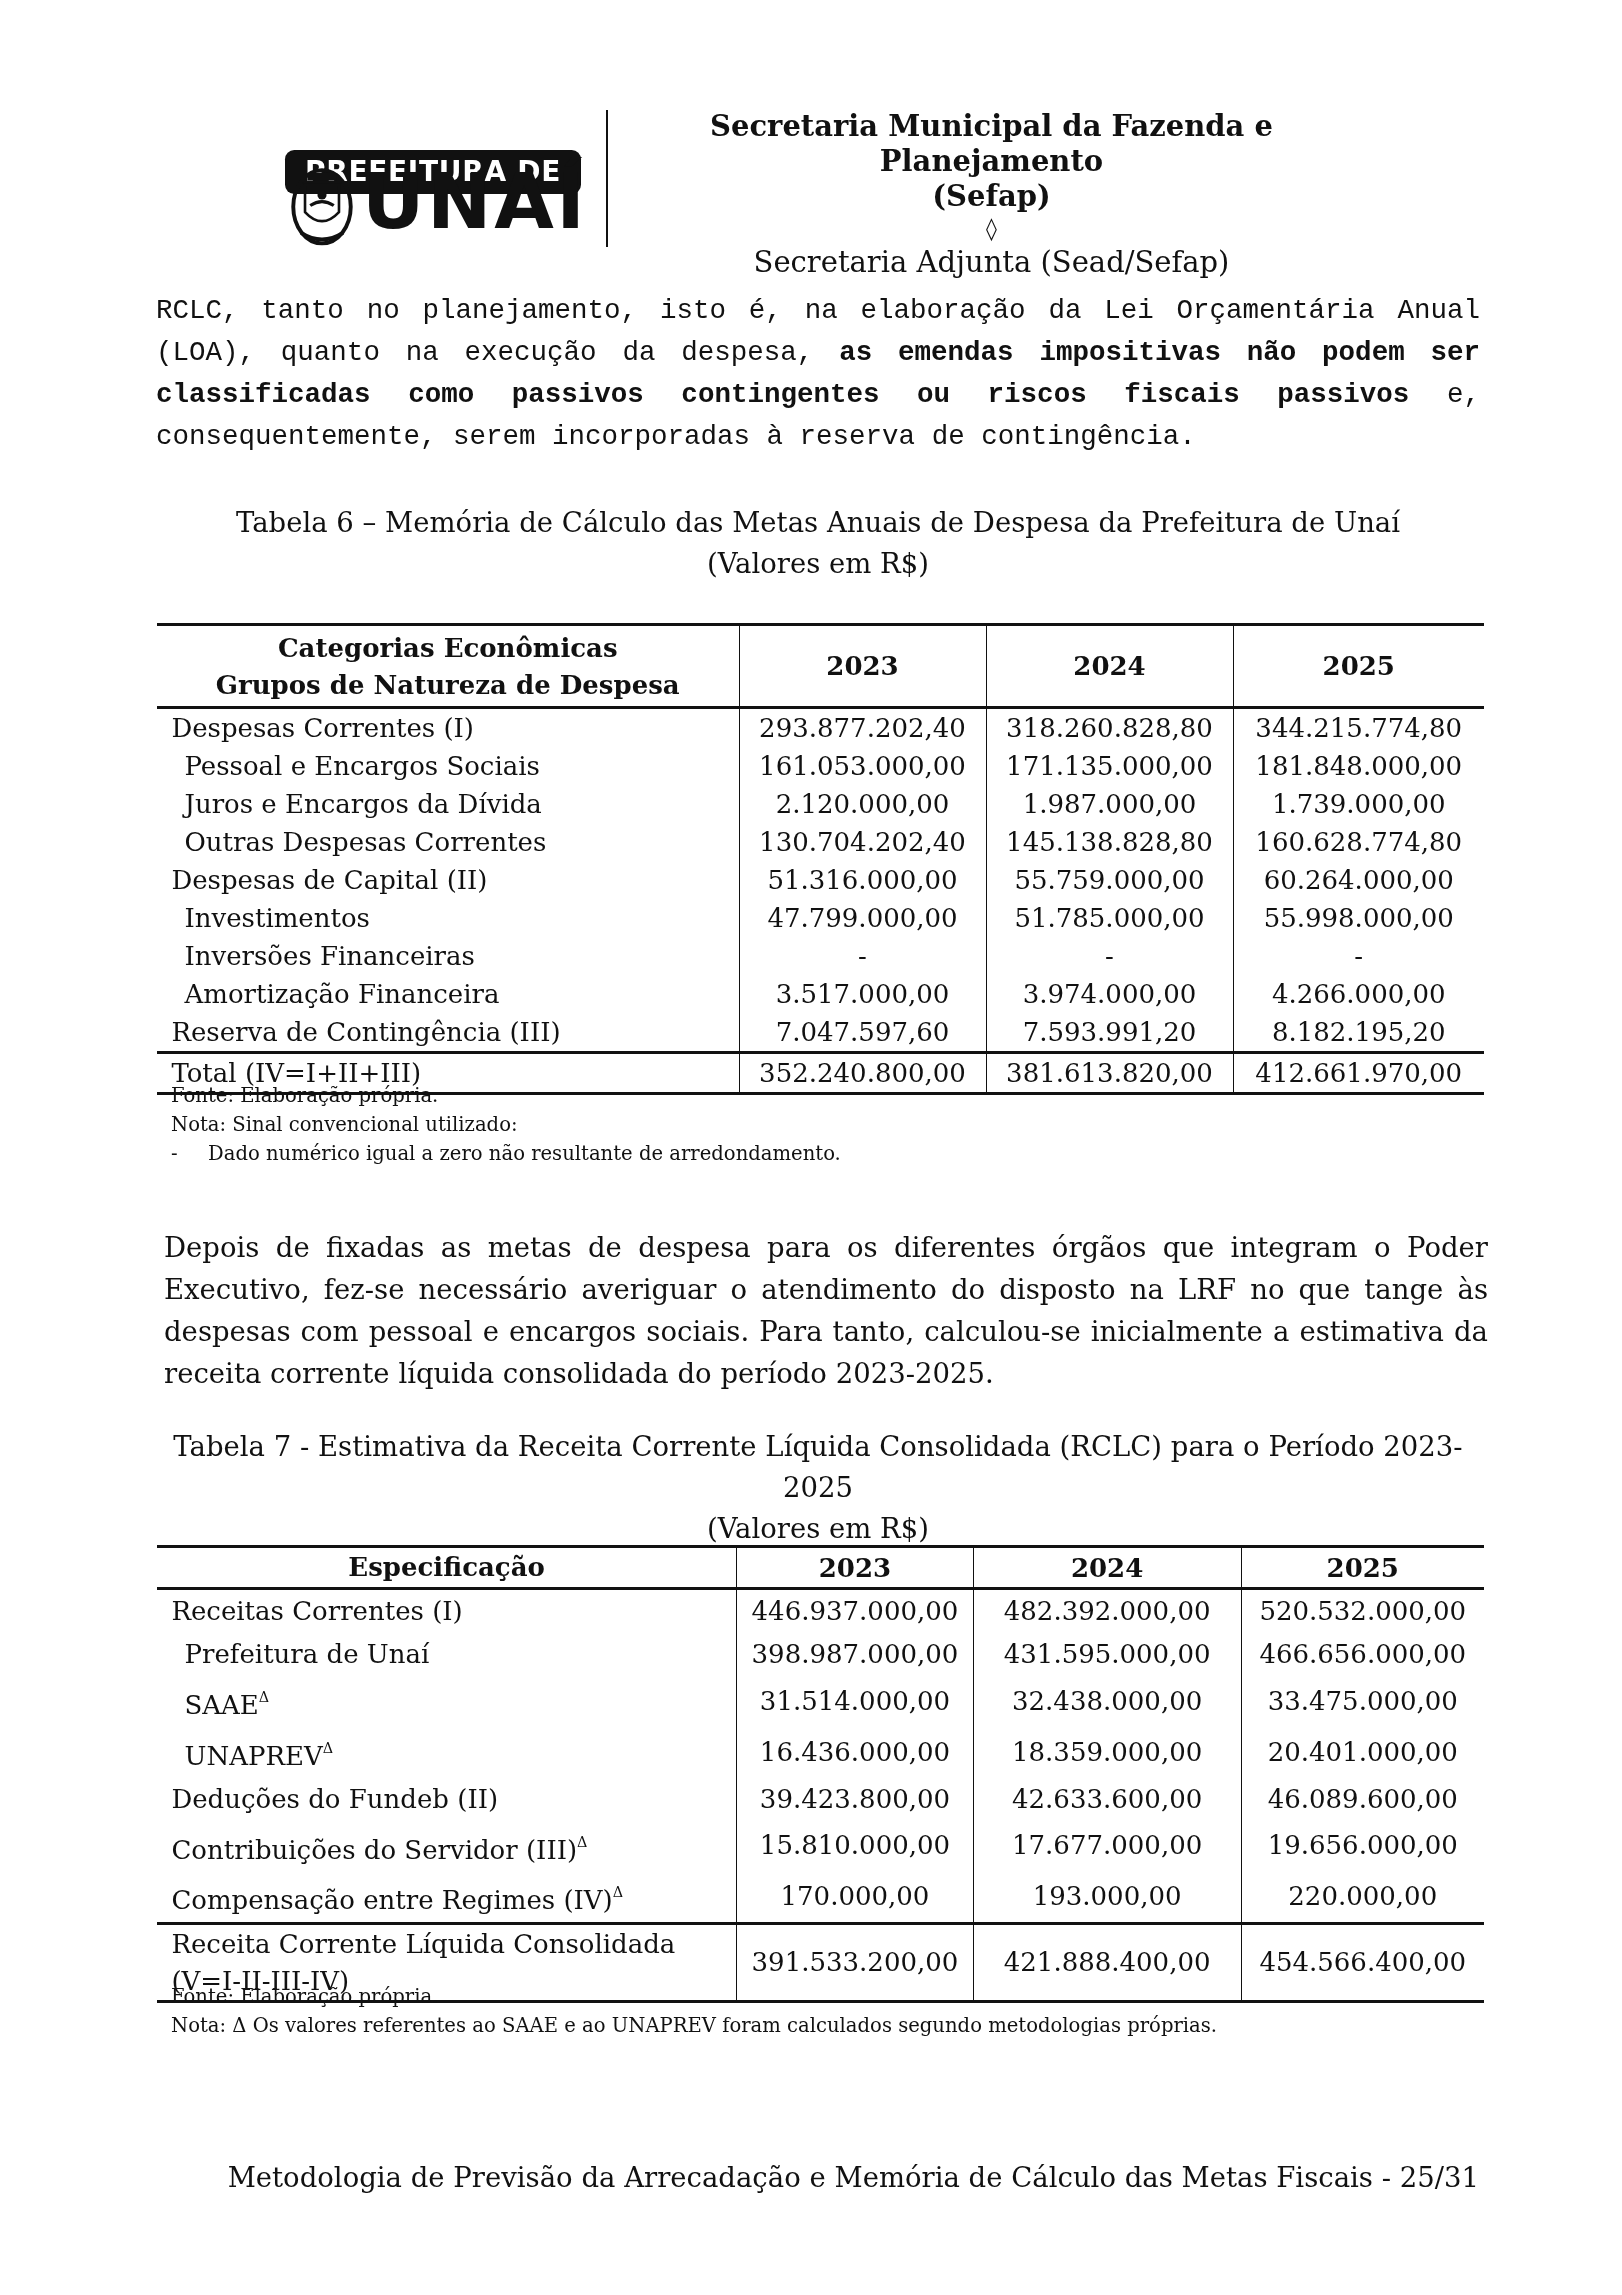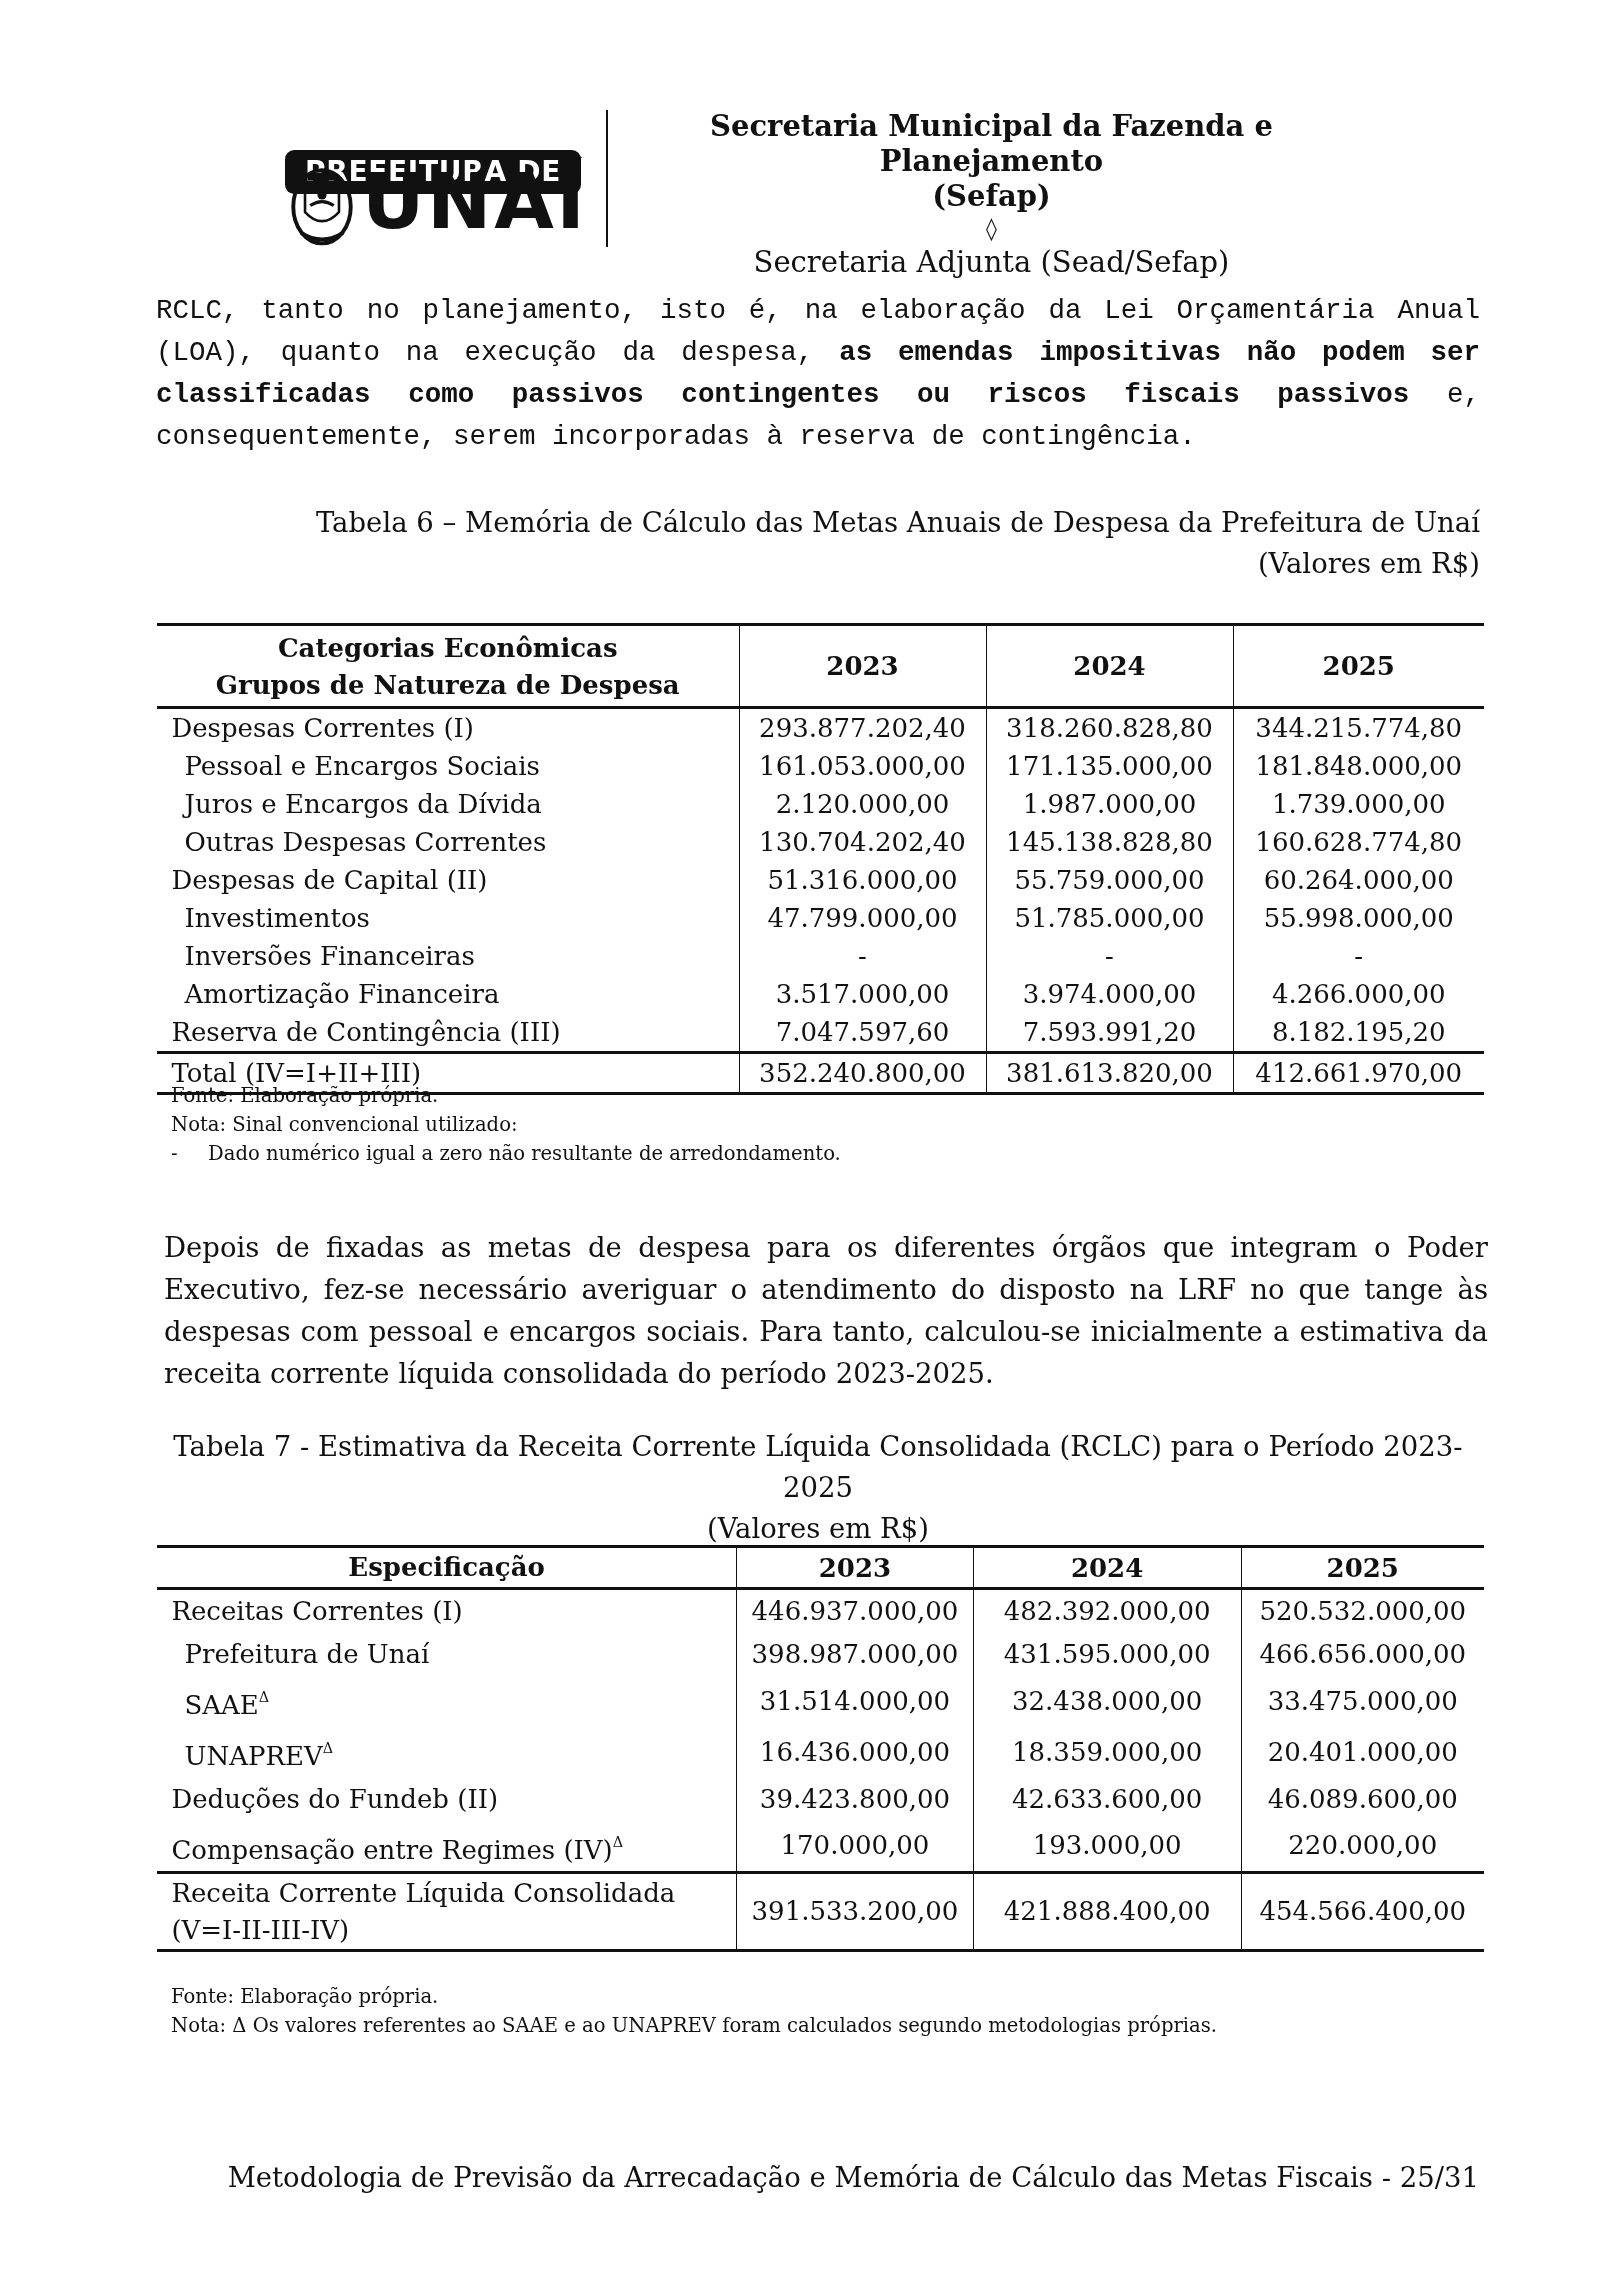--- a/index.html
+++ b/index.html
@@ -68,21 +68,21 @@
   <div class="header-text">
     <div class="l1">Secretaria Municipal da Fazenda e Planejamento</div>
     <div class="l1">(Sefap)</div>
     <div class="diamond">◊</div>
     <div class="l3">Secretaria Adjunta (Sead/Sefap)</div>
   </div>
 </div>
 
 <p class="para" style="top:290px; margin:0;font-family:Liberation Mono, monospace;"><span>RCLC, tanto no planejamento, isto é, na elaboração da Lei Orçamentária Anual (LOA), quanto na execução da despesa, </span><b>as emendas impositivas não podem ser classificadas como passivos contingentes ou riscos fiscais passivos</b><span> e, consequentemente, serem incorporadas à reserva de contingência.</span></p>
 
-<div class="caption" style="top:502px;text-align:right;">
+<div class="caption" style="top:502px;">
   <div>Tabela 6 – Memória de Cálculo das Metas Anuais de Despesa da Prefeitura de Unaí</div>
   <div>(Valores em R$)</div>
 </div>
 
 <table class="t t6" style="top:623px;">
   <colgroup>
       <col style="width:582px">
       <col style="width:247px">
       <col style="width:247px">
       <col style="width:251px">
@@ -215,20 +215,26 @@
         <td class="num">18.359.000,00</td>
         <td class="num">20.401.000,00</td>
       </tr>
       <tr>
         <td class="lab"><span>Deduções do Fundeb (II)</span></td>
         <td class="num">39.423.800,00</td>
         <td class="num">42.633.600,00</td>
         <td class="num">46.089.600,00</td>
       </tr>
       <tr>
+        <td class="lab"><span>Contribuições do Servidor (III)</span><sup>Δ</sup></td>
+        <td class="num">15.810.000,00</td>
+        <td class="num">17.677.000,00</td>
+        <td class="num">19.656.000,00</td>
+      </tr>
+      <tr>
         <td class="lab"><span>Compensação entre Regimes (IV)</span><sup>Δ</sup></td>
         <td class="num">170.000,00</td>
         <td class="num">193.000,00</td>
         <td class="num">220.000,00</td>
       </tr>
       <tr class="total">
         <td class="lab">
           <div>Receita Corrente Líquida Consolidada</div>
           <div>(V=I-II-III-IV)</div>
         </td>

